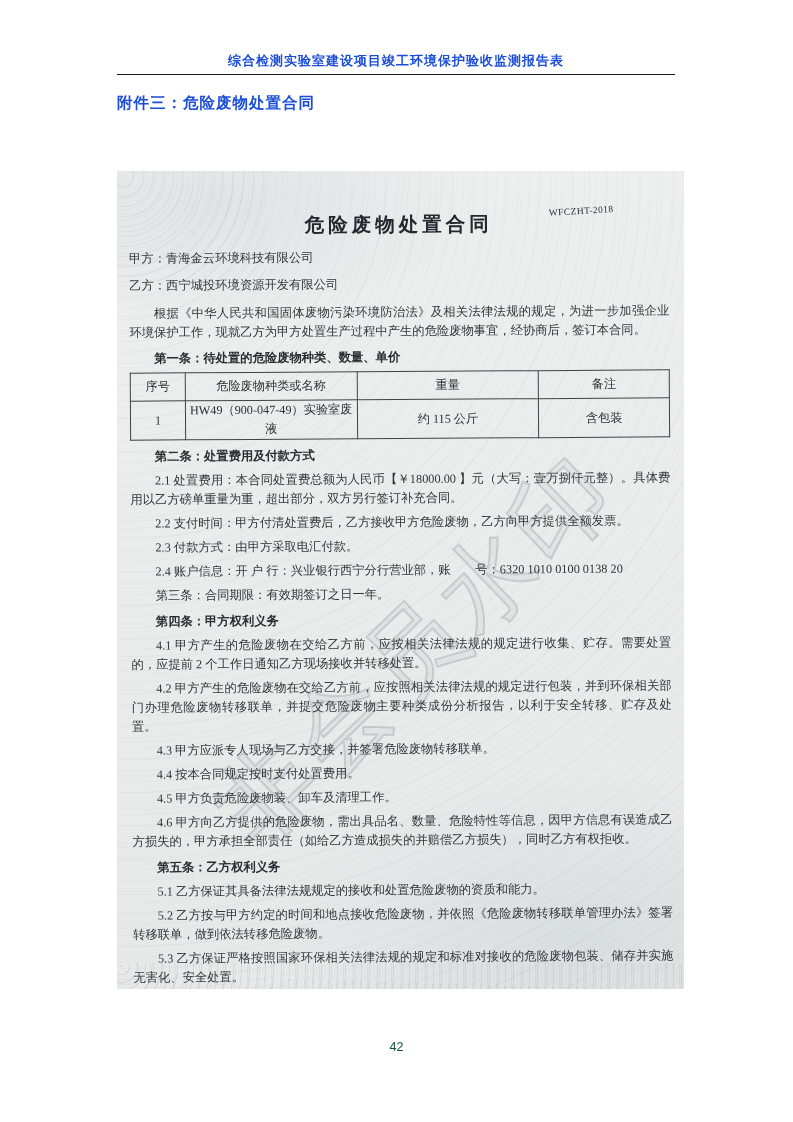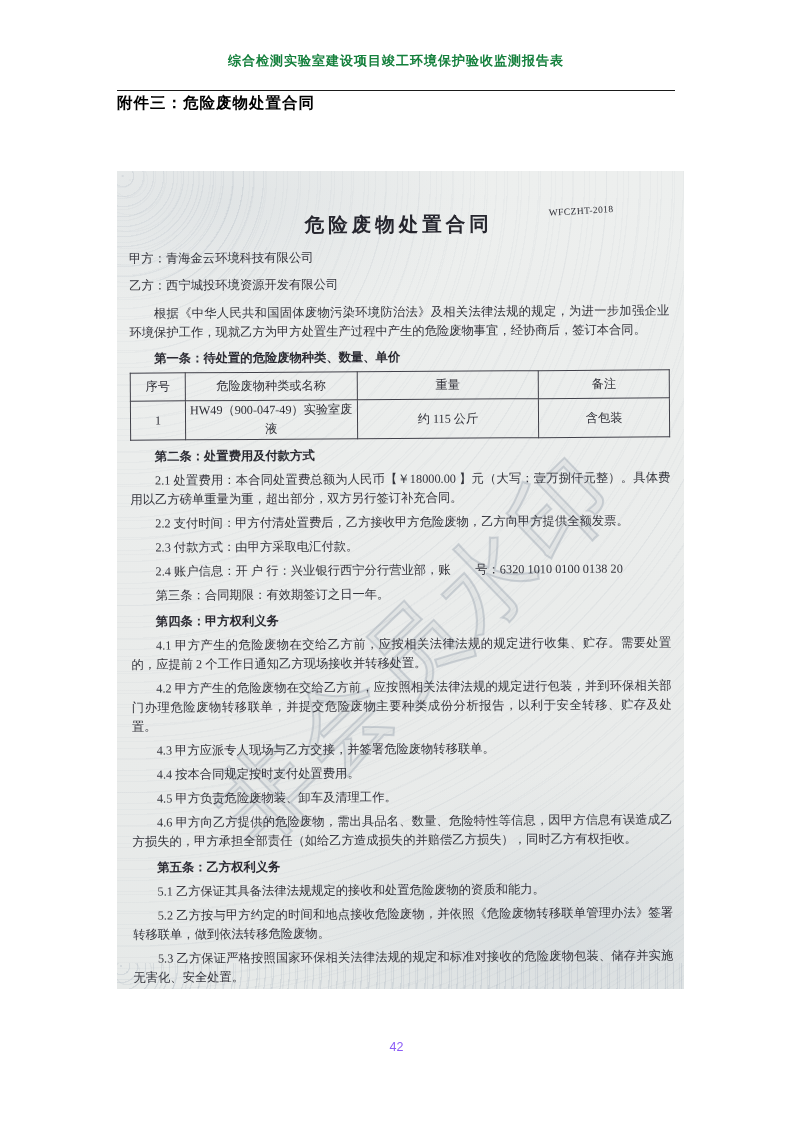--- a/index.html
+++ b/index.html
@@ -3,25 +3,25 @@
 <meta charset="utf-8">
 <style>
   html,body{margin:0;padding:0;background:#ffffff;}
   body{width:793px;height:1122px;position:relative;overflow:hidden;
        font-family:"Liberation Serif","DejaVu Serif",serif;color:#222;}
   .sheet{position:absolute;inset:0;background:#ffffff;}
 
   
   .page-header{position:absolute;left:117px;top:52px;width:558px;text-align:center;
      font-family:"Liberation Serif","DejaVu Serif",serif;font-weight:700;
-     font-size:13px;letter-spacing:1px;color:#15803d;padding-bottom:20px;
+     font-size:13px;letter-spacing:1px;color:#1d4ed8;padding-bottom:4px;
      border-bottom:1.6px solid #1a1a1a;}
   .attachment-label{position:absolute;left:117px;top:93px;
      font-family:"Liberation Sans","DejaVu Sans",sans-serif;font-weight:700;
-     font-size:15.5px;letter-spacing:1px;color:#000000;}
+     font-size:15.5px;letter-spacing:1px;color:#1d4ed8;}
 
   
   .scan{position:absolute;left:117px;top:171px;width:567px;height:818px;
      background-color:#eaeceb;
      background-image:
        radial-gradient(ellipse 420px 190px at 18% 4%, rgba(214,219,222,.55), transparent 65%),
        radial-gradient(ellipse 520px 280px at 82% 94%, rgba(206,212,216,.55), transparent 60%),
        linear-gradient(180deg,#edefee 0%,#e9ebea 70%,#e6e9e8 100%);
      overflow:hidden;}
   .scan-noise{position:absolute;inset:0;pointer-events:none;
@@ -65,21 +65,21 @@
   
   .watermark{position:absolute;left:40px;top:200px;width:520px;height:560px;
      display:flex;align-items:center;justify-content:center;pointer-events:none;}
   .watermark span{transform:rotate(-44deg);font-family:"Liberation Sans","DejaVu Sans",sans-serif;
      font-size:96px;font-weight:400;letter-spacing:6px;white-space:nowrap;
      color:rgba(148,158,170,.10);
      -webkit-text-stroke:2px rgba(138,150,164,.34);}
 
   
   .page-number{position:absolute;left:0;width:793px;top:1040px;text-align:center;
-     font-family:"Liberation Sans","DejaVu Sans",sans-serif;font-size:12.5px;color:#8b5cf6;}
+     font-family:"Liberation Sans","DejaVu Sans",sans-serif;font-size:12.5px;color:#14532d;}
 </style>
 </head>
 <body>
 
 <div class="sheet">
 
   <div class="page-header">综合检测实验室建设项目竣工环境保护验收监测报告表</div>
 
   <div class="attachment-label">附件三：危险废物处置合同</div>
 

